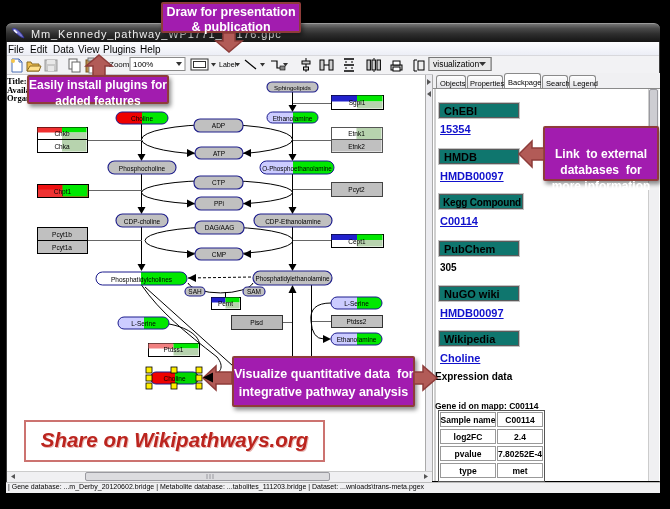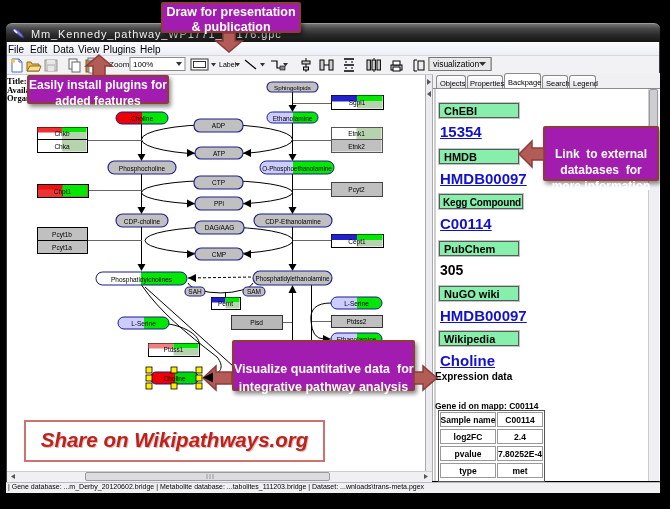--- a/index.html
+++ b/index.html
@@ -4,24 +4,24 @@
 <style>
   * { margin:0; padding:0; box-sizing:border-box; }
   html,body { width:670px; height:509px; background:#000; overflow:hidden;
     font-family:"Liberation Sans", sans-serif; }
   .abs { position:absolute; }
   .callout { position:absolute; background:#a21caf; border:2px solid #8e3c3a;
     color:#fff; font-weight:bold; text-align:center; border-radius:2px;
     box-shadow:2px 3px 4px rgba(0,0,0,.45); white-space:nowrap; }
   .co-arrow { position:absolute; }
   .hdrbox { position:absolute; left:439px; width:80px; height:15px;
-    background:#86efac; border:1px solid #5a5a5a; box-shadow:0 0 0 1px #c4c4c4;
+    background:#0f766e; border:1px solid #5a5a5a; box-shadow:0 0 0 1px #c4c4c4;
     font-weight:bold; font-size:11px; color:#000; padding:1px 0 0 4px;
     white-space:nowrap; overflow:hidden; }
-  .lnktxt { position:absolute; left:440px; font-size:15px; font-weight:bold;
+  .lnktxt { position:absolute; left:440px; font-size:11px; font-weight:bold;
     color:#1111cc; text-decoration:underline; }
 </style>
 </head>
 <body>
 
 <div class="abs" id="titlebar" style="left:6px; top:23px; width:654px; height:19px;
   background:linear-gradient(180deg,#757575 0%,#4a4a4a 25%,#2e2e2e 55%,#151515 100%);
   border-radius:6px 6px 0 0; border-top:1px solid #9a9a9a;"></div>
 <svg class="abs" style="left:11px; top:26px;" width="14" height="14" viewBox="0 0 14 14">
   <path d="M1 3 Q4 1 8 5 Q12 9 13 12 Q9 11 6 8 Q2 5 1 3 Z" fill="#7a7ad0" stroke="#30309a" stroke-width="0.8"></path>
@@ -156,21 +156,21 @@
 <div class="abs" style="left:433px; top:88px; width:227px; height:1px; background:#8a8a8a;"></div>
 <div class="abs" style="left:434px; top:89px; width:2px; height:392px; background:#d0d0d0;"></div>
 
 <div class="hdrbox" style="top:103px;">ChEBI</div>
 <div class="lnktxt" style="top:123px;">15354</div>
 <div class="hdrbox" style="top:149px;">HMDB</div>
 <div class="lnktxt" style="top:170px;">HMDB00097</div>
 <div class="hdrbox" style="top:194px; width:84px; font-size:10px; padding:2px 0 0 3px; letter-spacing:-0.2px;">Kegg Compound</div>
 <div class="lnktxt" style="top:215px;">C00114</div>
 <div class="hdrbox" style="top:241px;">PubChem</div>
-<div class="abs" style="left:440px; top:262px; font-size:14px; font-weight:bold; color:#000;">305</div>
+<div class="abs" style="left:440px; top:262px; font-size:10px; font-weight:bold; color:#000;">305</div>
 <div class="hdrbox" style="top:286px;">NuGO wiki</div>
 <div class="lnktxt" style="top:307px;">HMDB00097</div>
 <div class="hdrbox" style="top:331px;">Wikipedia</div>
 <div class="lnktxt" style="top:352px;">Choline</div>
 <div class="abs" style="left:435px; top:371px; font-size:10px; font-weight:bold; color:#000;">Expression data</div>
 <div class="abs" style="left:435px; top:401px; font-size:8.5px; font-weight:bold; color:#000;">Gene id on mapp: C00114</div>
 
 <svg class="abs" style="left:433px; top:408px;" width="120" height="76" viewBox="0 0 120 76">
   <rect x="5.5" y="2.5" width="106" height="71" fill="#fff" stroke="#555"></rect>
   <g stroke="#999" fill="#fff">
@@ -482,21 +482,21 @@
 <svg class="co-arrow" style="left:84px; top:54px;" width="30" height="24" viewBox="0 0 30 24">
   <path d="M15 1 L28 12 L21 12 L21 24 L9 24 L9 12 L2 12 Z" fill="#b25b57" stroke="#8e3c3a" stroke-width="1.5"></path>
 </svg>
 <div class="callout" style="left:27px; top:75px; width:142px; height:29px; font-size:12px; line-height:15.5px; padding-top:1px;">Easily install plugins for<br>added features</div>
 
 <div class="callout" style="left:543px; top:126px; width:116px; height:55px; font-size:12px; line-height:16px; padding-top:18px;">Link&nbsp; to external<br>databases&nbsp; for<br>more information</div>
 <svg class="co-arrow" style="left:517px; top:138px;" width="28" height="32" viewBox="0 0 28 32">
   <path d="M2 16 L15 3 L15 10 L27 10 L27 22 L15 22 L15 29 Z" fill="#b25b57" stroke="#8e3c3a" stroke-width="1.5"></path>
 </svg>
 
-<div class="callout" style="left:232px; top:340px; width:183px; height:51px; font-size:12.5px; line-height:18px; padding-top:18px;">Visualize quantitative data&nbsp; for<br>integrative pathway analysis</div>
+<div class="callout" style="left:232px; top:356px; width:183px; height:51px; font-size:12.5px; line-height:18px; padding-top:7px;">Visualize quantitative data&nbsp; for<br>integrative pathway analysis</div>
 <svg class="co-arrow" style="left:201px; top:363px;" width="32" height="30" viewBox="0 0 32 30">
   <path d="M2 15 L15 3 L15 9 L31 9 L31 21 L15 21 L15 27 Z" fill="#b25b57" stroke="#8e3c3a" stroke-width="1.5"></path>
 </svg>
 <svg class="co-arrow" style="left:413px; top:363px;" width="26" height="30" viewBox="0 0 26 30">
   <path d="M24 15 L10 3 L10 9 L1 9 L1 21 L10 21 L10 27 Z" fill="#b25b57" stroke="#8e3c3a" stroke-width="1.5"></path>
 </svg>
 <svg class="abs" style="left:203px; top:372px; z-index:50;" width="11" height="11" viewBox="0 0 11 11">
   <path d="M0 5.5 L10 0.5 L10 10.5 Z" fill="#000"></path>
 </svg>
 

